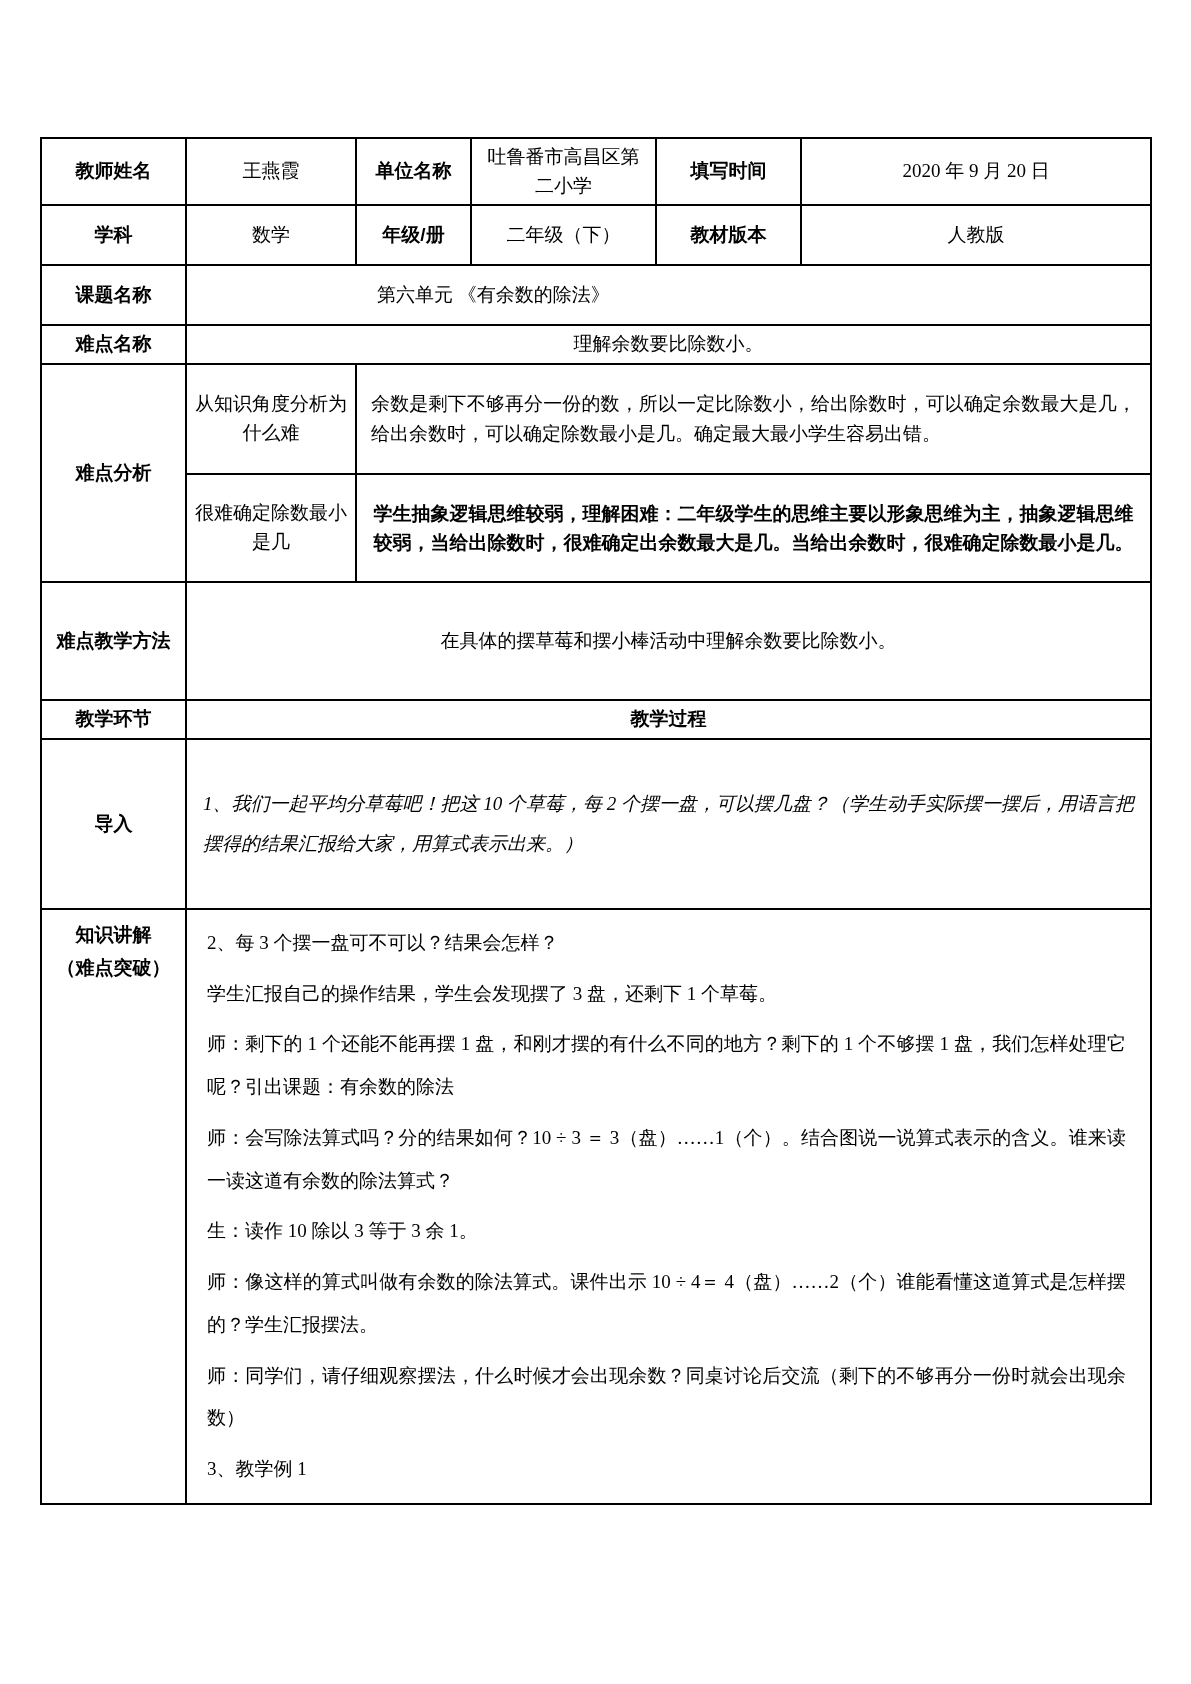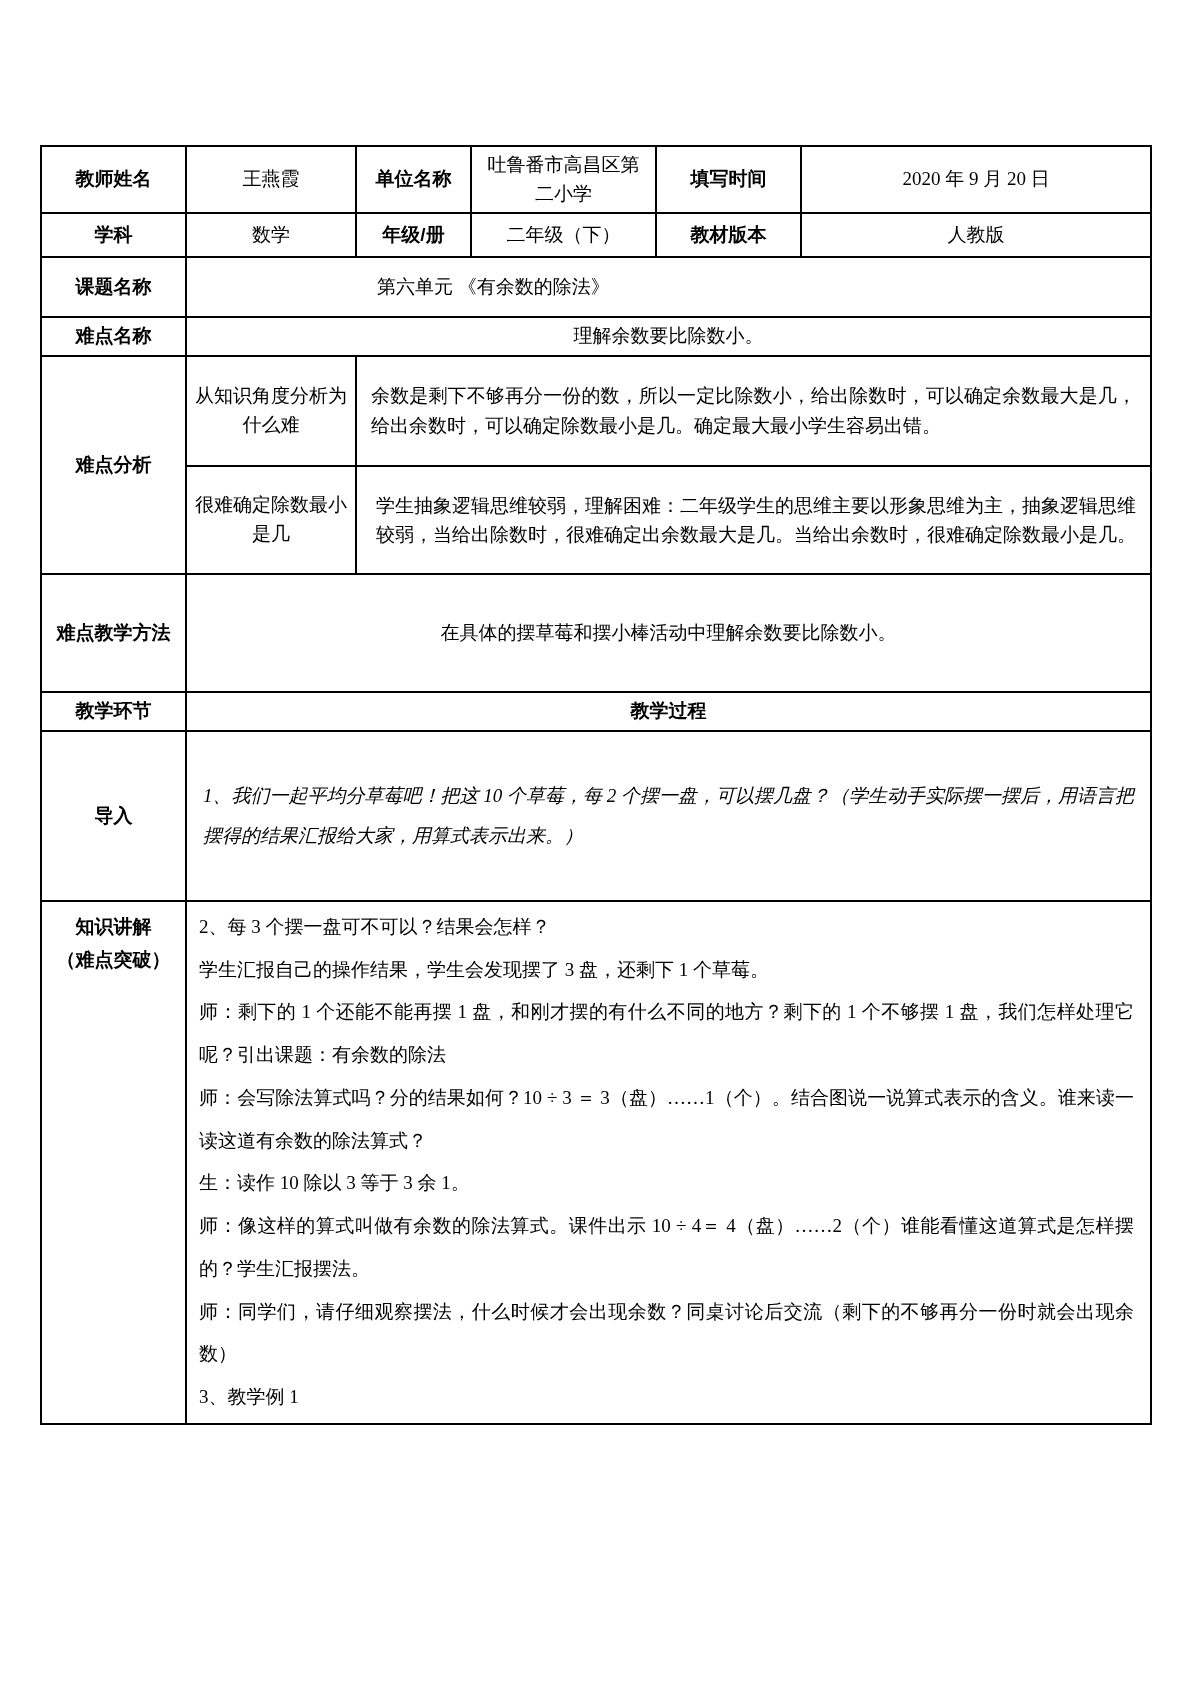--- a/index.html
+++ b/index.html
@@ -10,49 +10,49 @@
     background: #ffffff;
     position: relative;
     color: #000;
     font-family: "Liberation Serif", "DejaVu Serif", serif;
   }
   .page { position: absolute; inset: 0; background: #ffffff; }
 
   table.doc {
     position: absolute;
     left: 40px;
-    top: 145px;
+    top: 137px;
     width: 1110px;
     border-collapse: collapse;
     table-layout: fixed;
   }
   td {
     border: 2px solid #000;
     font-size: 19px;
     line-height: 1.5;
     padding: 4px 8px;
     text-align: center;
     vertical-align: middle;
     font-family: "Liberation Serif", "DejaVu Serif", serif;
     overflow: hidden;
   }
   td.lbl {
     font-family: "Liberation Sans", "DejaVu Sans", sans-serif;
     font-weight: 700;
   }
   td.topic-val { text-align: left; padding-left: 190px; }
   td.para { text-align: justify; padding: 8px 14px; line-height: 1.55; }
-  td.para-center { text-align: right; padding: 24px 14px; line-height: 1.55; }
+  td.para-center { text-align: center; padding: 24px 14px; line-height: 1.55; font-weight: bold; }
   td.intro-cell { text-align: justify; padding: 8px 16px; line-height: 2.1; font-style: italic; }
   td.knowledge-cell { text-align: justify; vertical-align: top; padding: 4px 16px 4px 12px; }
-  td.knowledge-cell p { margin: 0; line-height: 2.25; }
+  td.knowledge-cell p { margin: 8px; line-height: 2.25; }
   td.knowledge-label { vertical-align: top; padding-top: 8px; white-space: pre-line; line-height: 1.75; }
 
   tr.row-a { height: 62px; }
-  tr.row-b { height: 44px; padding-left: 48px; }
+  tr.row-b { height: 60px; padding-left: 48px; }
   tr.row-c { height: 60px; }
   tr.row-d { height: 32px; }
   tr.row-e { height: 110px; }
   tr.row-f { height: 96px; }
   tr.row-g { height: 118px; padding-left: 20px; }
   tr.row-h { height: 28px; margin-top: 17px; }
   tr.row-i { height: 170px; }
   tr.row-j { height: 504px; }
 </style>
 </head>

